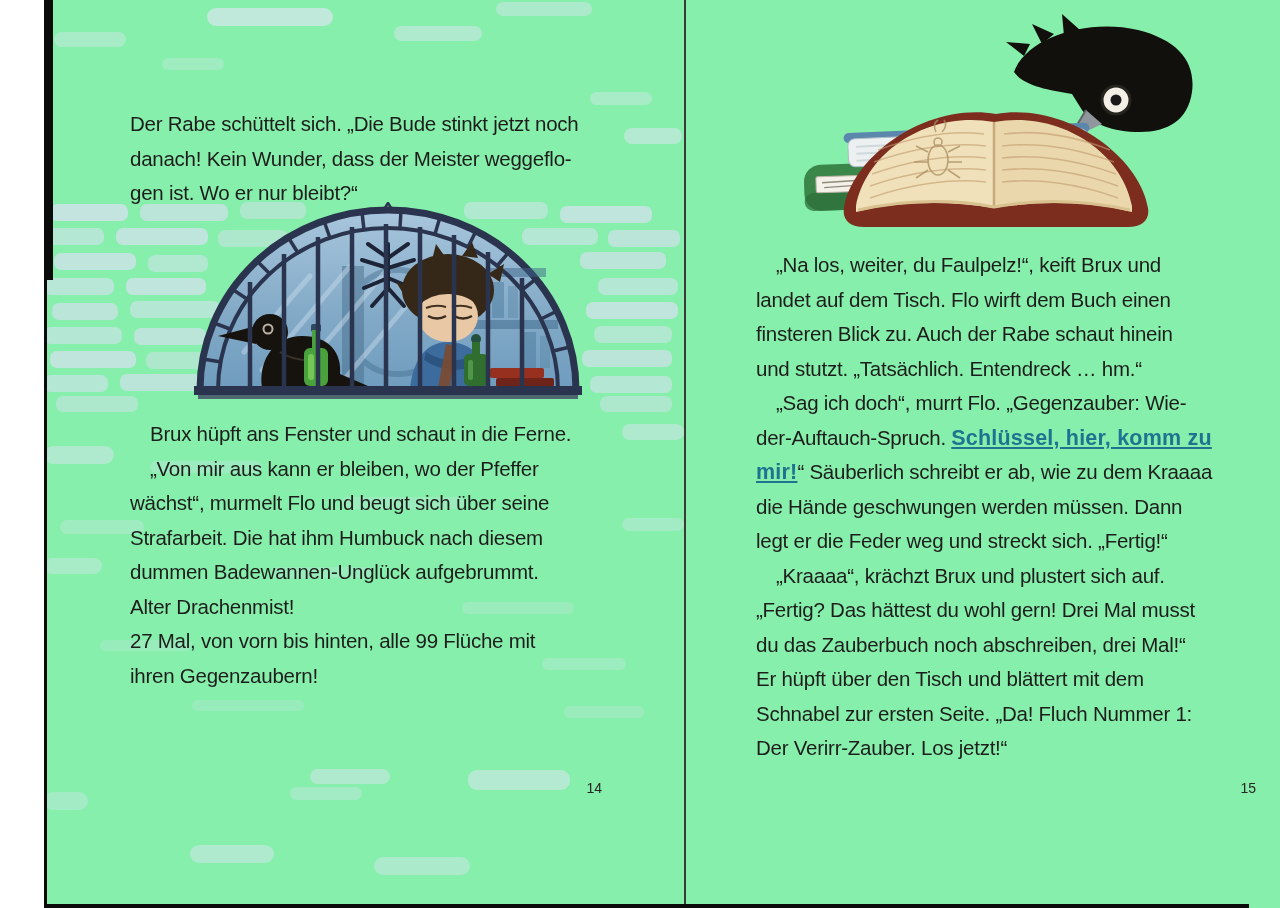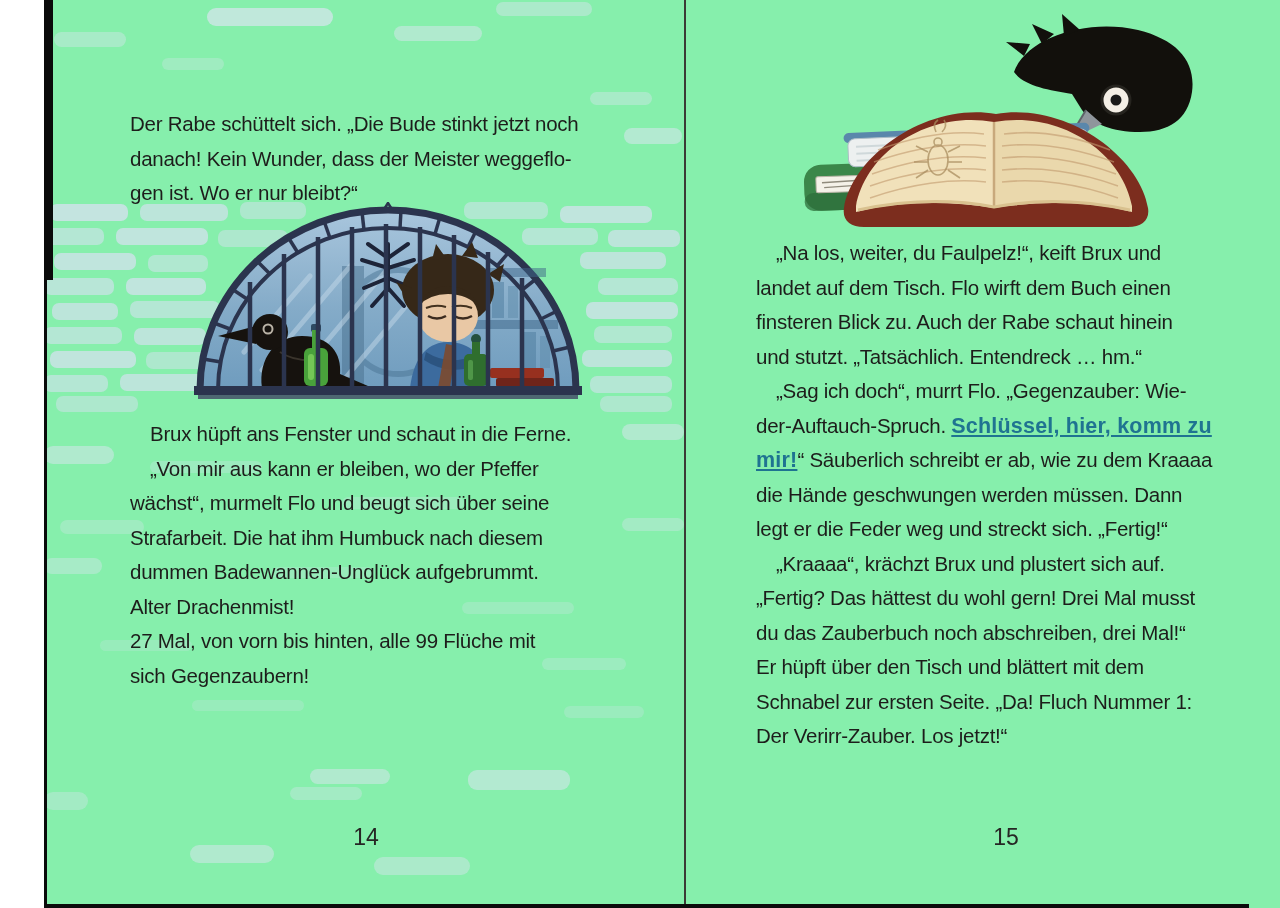--- a/index.html
+++ b/index.html
@@ -4,21 +4,21 @@
 <style>
   html,body{margin:0;padding:0;background:#ffffff;}
   #spread{
     position:relative;width:1280px;height:908px;background:#86efac;overflow:hidden;
     font-family:"Liberation Sans","DejaVu Sans",sans-serif;color:#1d1d1b;margin-left:44px;
   }
   .tb{position:absolute;font-size:20.5px;line-height:34.5px;letter-spacing:-0.25px;white-space:nowrap;}
   .line{height:34.5px;}
   .line.indent{padding-left:20px;}
   .accent{color:#1f7391;font-weight:bold;font-size:21.5px;letter-spacing:0.2px;text-decoration:underline;}
-  .pagenum{position:absolute;top:824px;font-size:23px;text-align:center;color:#262624;}
+  .pagenum{position:absolute;top:780px;font-size:14px;text-align:right;color:#262624;}
   .pn-left{left:86px;width:472px;}
   .pn-right{left:712px;width:500px;}
   .gutter{position:absolute;left:640px;top:0;width:2px;height:908px;background:#3b3a36;}
   .edge{position:absolute;background:#0b0b0b;}
   .edge-left-top{left:0;top:0;width:9px;height:280px;}
   .edge-left-bottom{left:0;top:280px;width:3px;height:628px;}
   .edge-bottom{left:0;top:904px;width:1205px;height:4px;}
   .stroke{position:absolute;background:#d9e5f0;border-radius:9px;}
   .illo{position:absolute;}
 </style>
@@ -217,21 +217,21 @@
     </svg>
 
     <div class="tb" style="left:86px;top:417px;width:500px">
         <div class="line indent"><span>Brux hüpft ans Fenster und schaut in die Ferne.</span></div>
         <div class="line indent"><span>„Von mir aus kann er bleiben, wo der Pfeffer</span></div>
         <div class="line"><span>wächst“, murmelt Flo und beugt sich über seine</span></div>
         <div class="line"><span>Strafarbeit. Die hat ihm Humbuck nach diesem</span></div>
         <div class="line"><span>dummen Badewannen-Unglück aufgebrummt.</span></div>
         <div class="line"><span>Alter Drachenmist!</span></div>
         <div class="line"><span>27 Mal, von vorn bis hinten, alle 99 Flüche mit</span></div>
-        <div class="line"><span>sich Gegenzaubern!</span></div>
+        <div class="line"><span>ihren Gegenzaubern!</span></div>
       </div>
 
     <div class="pagenum pn-left">14</div>
   </section>
 
   <div class="gutter"></div>
 
   <section>
 
     <svg class="illo" style="left:742px;top:10px" width="424" height="228" viewBox="0 0 424 228">
@@ -288,21 +288,21 @@
             <line x1="142" y1="152" x2="128" y2="152"></line>
             <line x1="142" y1="160" x2="130" y2="168"></line>
           <line x1="162" y1="142" x2="174" y2="136"></line>
             <line x1="162" y1="152" x2="176" y2="152"></line>
             <line x1="162" y1="160" x2="174" y2="168"></line>
           <path d="M150 122 q-4 -8 2 -12 M156 122 q6 -6 2 -12"></path>
         </g>
       </g>
     </svg>
 
-    <div class="tb" style="left:712px;top:236px;width:500px">
+    <div class="tb" style="left:712px;top:248px;width:500px">
         <div class="line indent"><span>„Na los, weiter, du Faulpelz!“, keift Brux und</span></div>
         <div class="line"><span>landet auf dem Tisch. Flo wirft dem Buch einen</span></div>
         <div class="line"><span>finsteren Blick zu. Auch der Rabe schaut hinein</span></div>
         <div class="line"><span>und stutzt. „Tatsächlich. Entendreck … hm.“</span></div>
         <div class="line indent"><span>„Sag ich doch“, murrt Flo. „Gegenzauber: Wie-</span></div>
         <div class="line"><span>der-Auftauch-Spruch. </span><span class="accent">Schlüssel, hier, komm zu</span></div>
         <div class="line"><span class="accent">mir!</span><span>“ Säuberlich schreibt er ab, wie zu dem Kraaaa</span></div>
         <div class="line"><span>die Hände geschwungen werden müssen. Dann</span></div>
         <div class="line"><span>legt er die Feder weg und streckt sich. „Fertig!“</span></div>
         <div class="line indent"><span>„Kraaaa“, krächzt Brux und plustert sich auf.</span></div>

